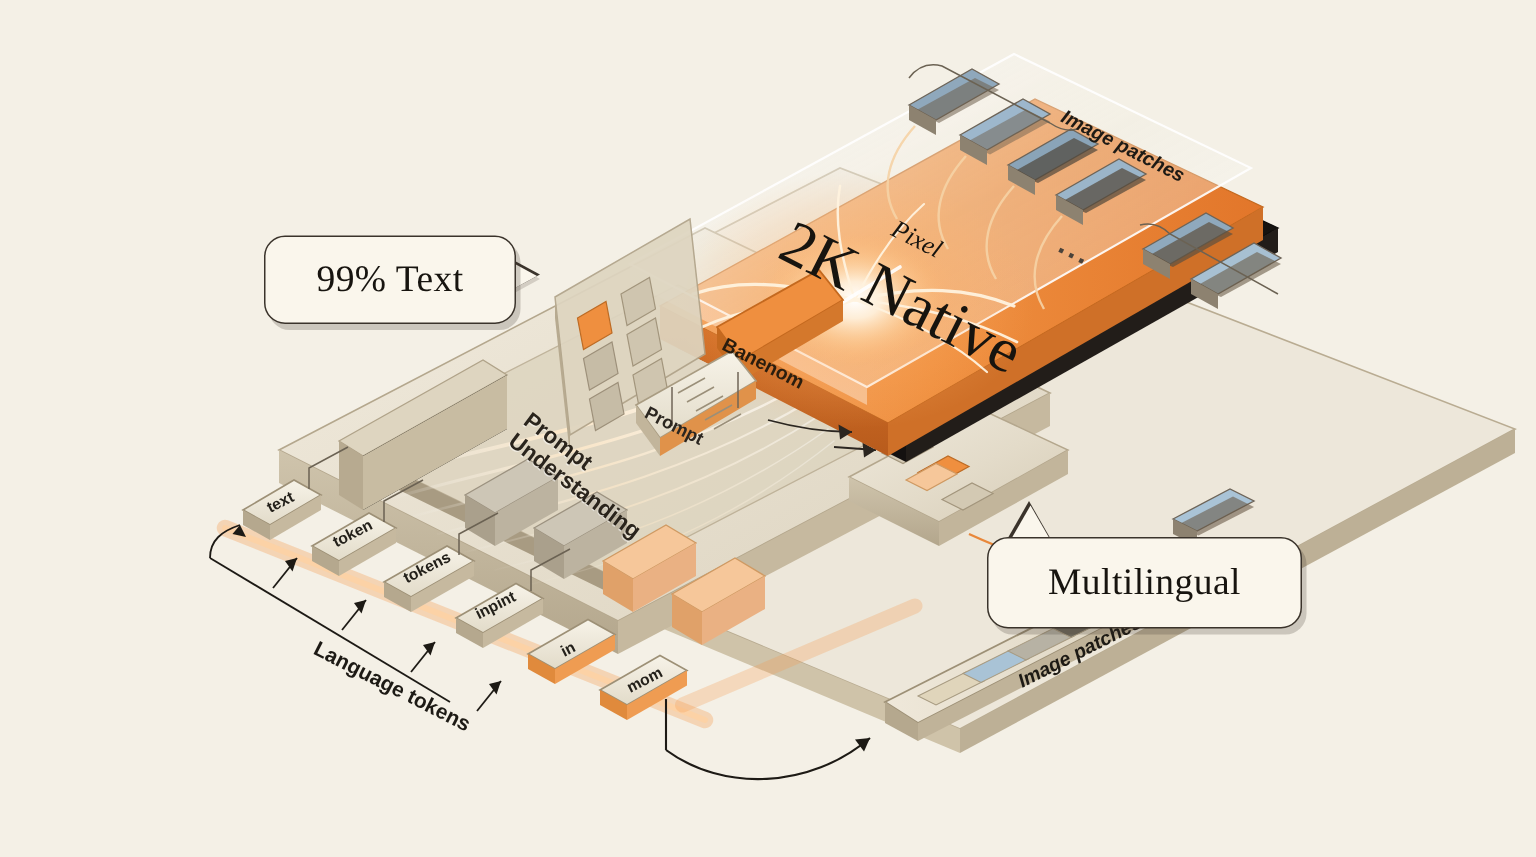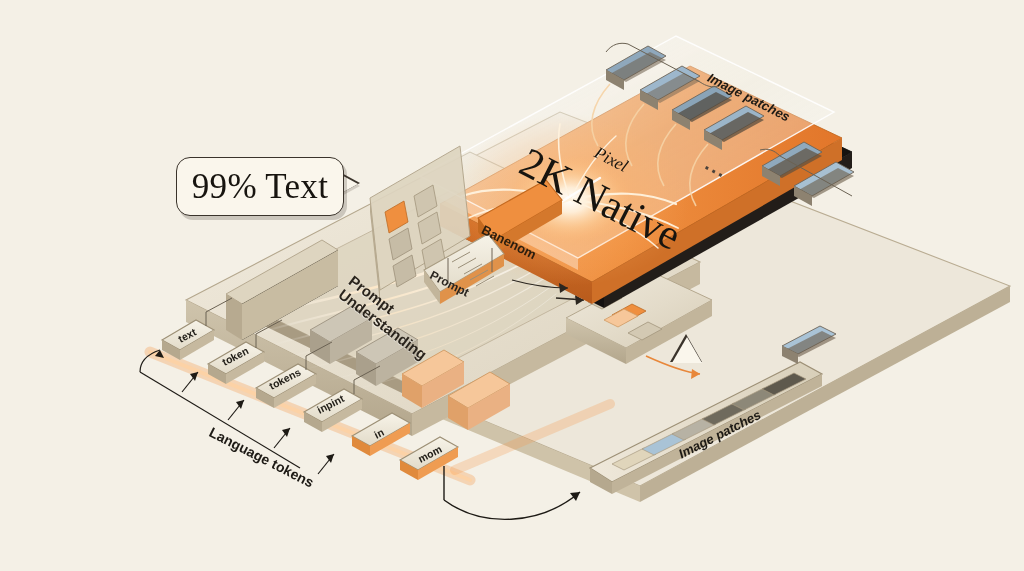--- a/index.html
+++ b/index.html
@@ -18,21 +18,21 @@
     background:#faf6ec;
     border:1.6px solid #3a332b;
     border-radius:14px;
     box-shadow:3px 4px 0 rgba(60,50,40,.22);
     font-family:"Liberation Serif",serif;
     color:#17140f;
     display:flex;align-items:center;justify-content:center;
     white-space:nowrap;
     z-index:40;
   }
-  .callout .txt{font-size:35px;letter-spacing:.3px;}
+  .callout .txt{font-size:25px;letter-spacing:.3px;}
   #callout-text{left:176px;top:157px;width:166px;height:57px;}
   #callout-multi{left:658px;top:358px;width:208px;height:59px;}
   .tip{position:absolute;width:0;height:0;}
   
   #tip-text{
     left:336px;top:172px;
     border-top:12px solid transparent;
     border-bottom:12px solid transparent;
     border-left:22px solid #faf6ec;
     filter:drop-shadow(2px 2px 0 rgba(60,50,40,.18));
@@ -457,14 +457,17 @@
   <div class="chiplbl" style="left:416px;top:454px;transform:rotate(-27deg);">mom</div>
 
   <div class="tip" id="tip-text-b"></div>
   <div class="tip" id="tip-text"></div>
   <div class="callout" id="callout-text">
     <span class="txt">99% Text</span>
   </div>
 
   <div class="tip" id="tip-multi-b"></div>
   <div class="tip" id="tip-multi"></div>
+  <div class="callout" id="callout-multi">
+    <span class="txt">Multilingual</span>
+  </div>
 
 </div>
 
 </body></html>

